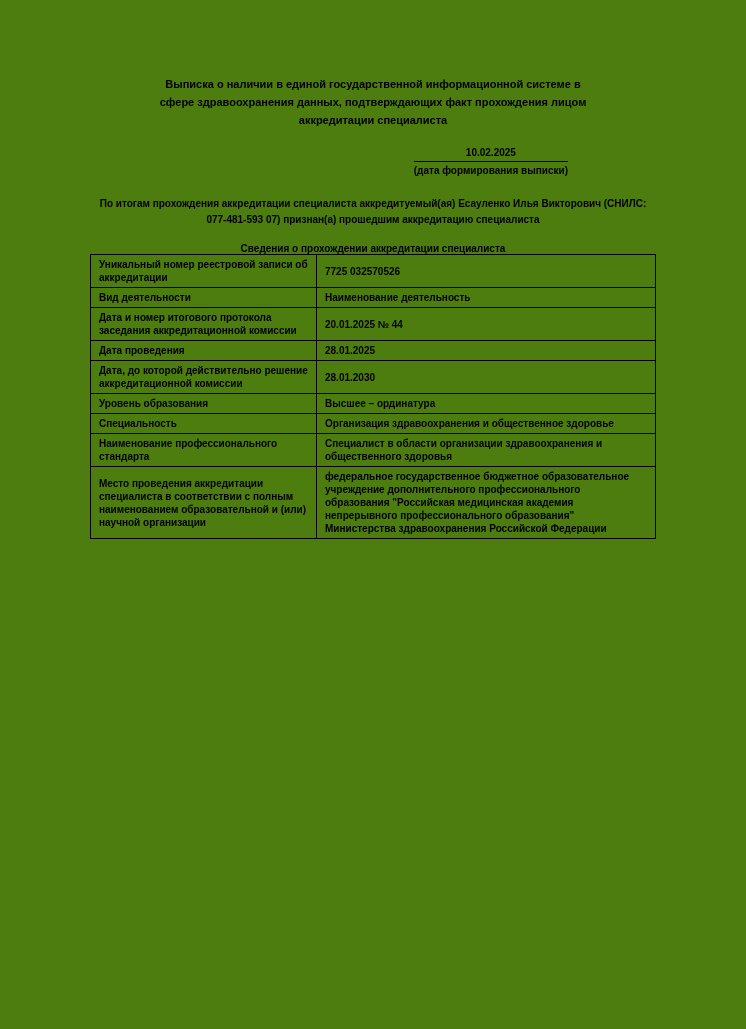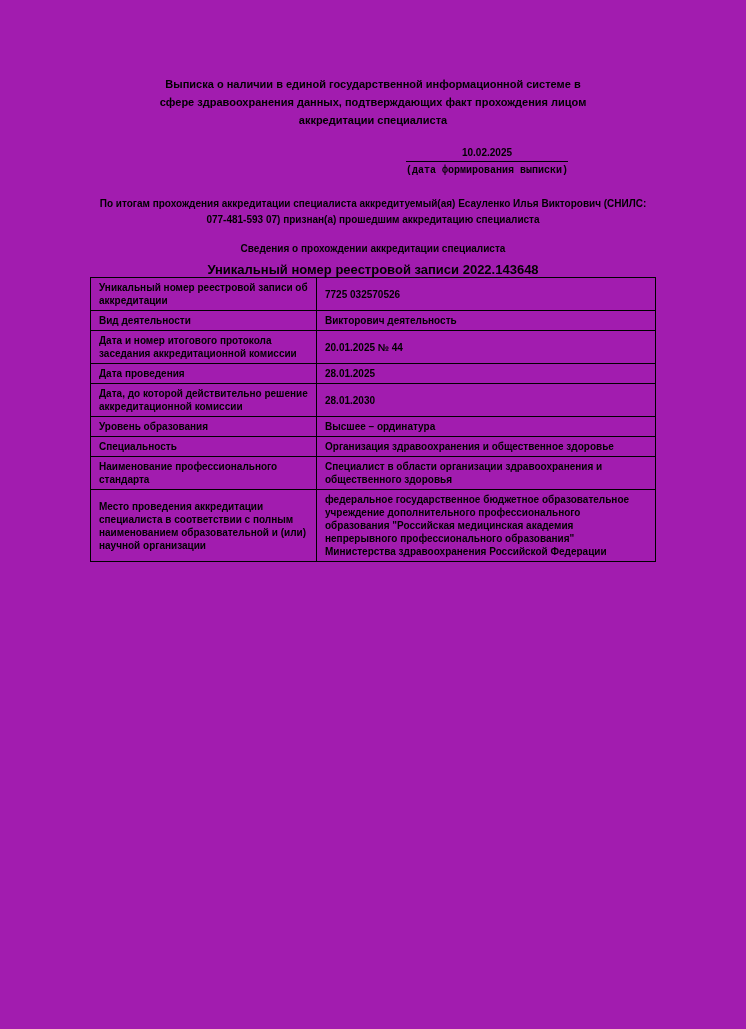--- a/index.html
+++ b/index.html
@@ -13,21 +13,21 @@
     font-family: "Liberation Sans", sans-serif;
     font-weight: bold;
     color: #000000;
     overflow: hidden;
   }
   .page {
     box-sizing: border-box;
     width: 746px;
     height: 1029px;
     padding: 75px 90px 0 90px;
-    background: #a21caf;
+    background: #4d7c0f;
   }
   .doc-title {
     text-align: center;
     font-size: 11px;
     line-height: 18px;
     max-width: 430px;
     margin: 0 auto;
   }
   .date-block {
     width: max-content;
@@ -37,21 +37,20 @@
     line-height: 14px;
   }
   .date-value {
     display: block;
     border-bottom: 1.5px solid #000;
     padding: 0 34px 1px 34px;
   }
   .date-caption {
     display: block;
     padding-top: 2px;
-    font-family: Liberation Mono, monospace;
   }
   .intro {
     text-align: center;
     font-size: 10px;
     line-height: 16px;
     margin: 18px 0 0 0;
   }
   .section-heading {
     text-align: center;
     font-size: 10px;
@@ -86,31 +85,30 @@
 
   <div class="date-block">
     <span class="date-value">10.02.2025</span>
     <span class="date-caption">(дата формирования выписки)</span>
   </div>
 
   <p class="intro">По итогам прохождения аккредитации специалиста аккредитуемый(ая) Есауленко Илья Викторович (СНИЛС: 077-481-593 07) признан(а) прошедшим аккредитацию специалиста</p>
 
   <div class="section-heading">Сведения о прохождении аккредитации специалиста</div>
 
-  <div class="registry-heading">Уникальный номер реестровой записи 2022.143648</div>
 
   <table class="acc-table">
     <tbody>
       <tr>
         <td class="cell-label">Уникальный номер реестровой записи об аккредитации</td>
         <td class="cell-value">7725 032570526</td>
       </tr>
       <tr>
         <td class="cell-label">Вид деятельности</td>
-        <td class="cell-value">Викторович деятельность</td>
+        <td class="cell-value">Наименование деятельность</td>
       </tr>
       <tr>
         <td class="cell-label">Дата и номер итогового протокола заседания аккредитационной комиссии</td>
         <td class="cell-value">20.01.2025 № 44</td>
       </tr>
       <tr>
         <td class="cell-label">Дата проведения</td>
         <td class="cell-value">28.01.2025</td>
       </tr>
       <tr>

